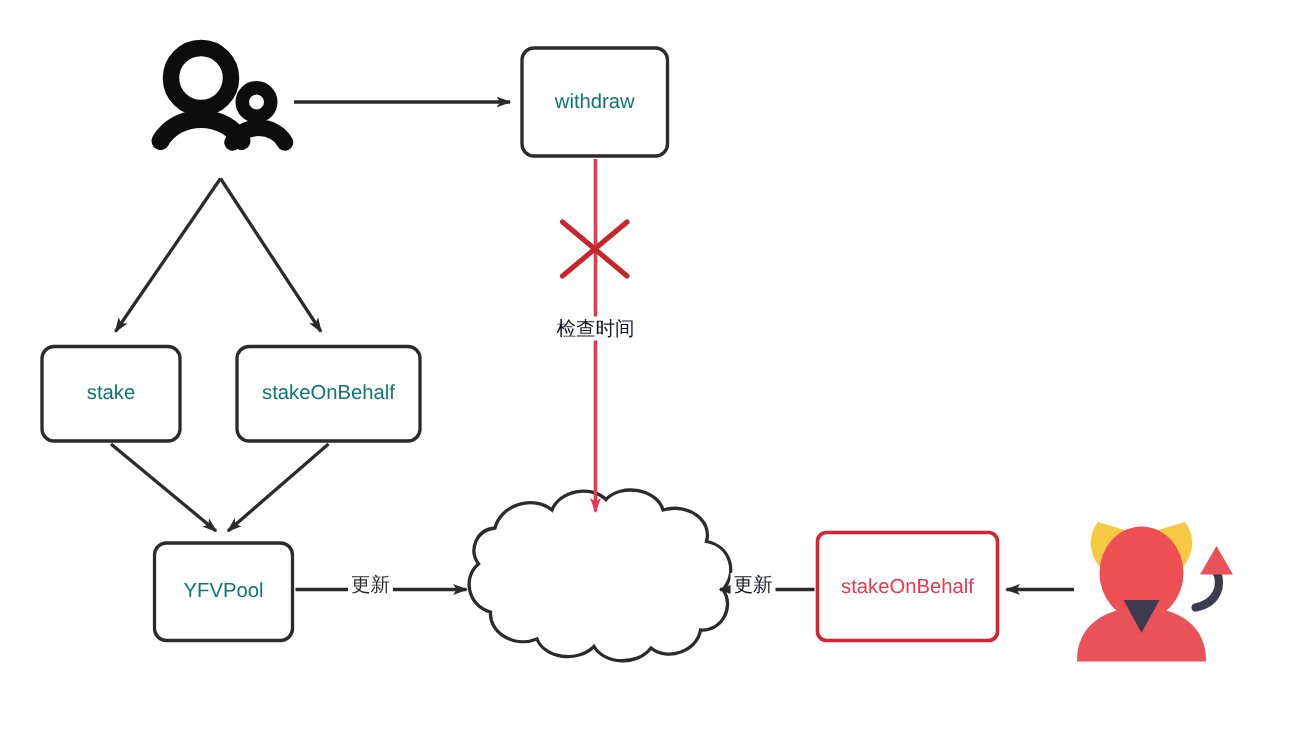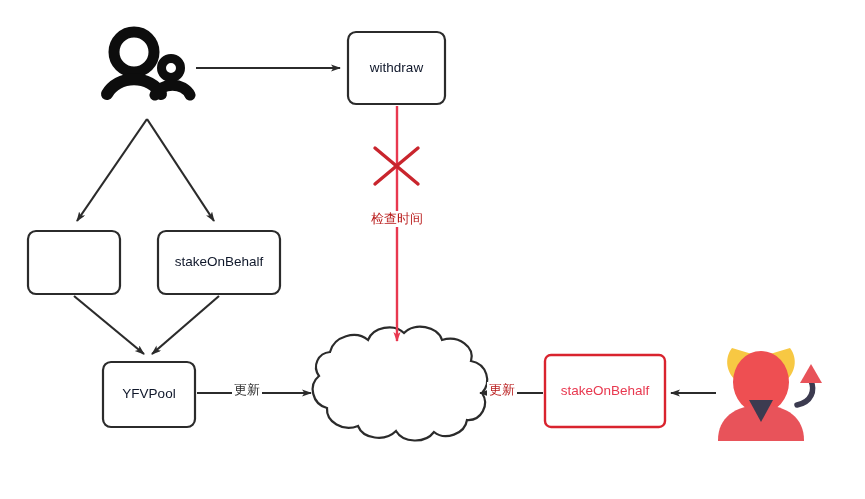--- a/index.html
+++ b/index.html
@@ -24,38 +24,38 @@
     width: 865px;
     height: 499px;
   }
   .node-label {
     position: absolute;
     display: flex;
     align-items: center;
     justify-content: center;
     text-align: center;
     font-size: 13.5px;
-    color: #0f172a;
+    color: #0f766e;
     pointer-events: none;
     line-height: 1.2;
   }
   .node-label.red {
     color: #e8384f;
   }
   .edge-label {
     position: absolute;
     font-size: 13px;
     color: #2b2b2b;
     background: #ffffff;
     padding: 0 2px;
     white-space: nowrap;
     line-height: 1.2;
   }
   .edge-label.red {
-    color: #b91c1c;
+    color: #0f172a;
   }
 </style>
 </head>
 <body>
 
 <div id="canvas">
 
   <svg class="layer" viewBox="0 0 865 499">
     <defs>
       <marker id="arrowBlack" markerWidth="10" markerHeight="10" refX="9" refY="3.6" orient="auto" markerUnits="userSpaceOnUse">
@@ -131,20 +131,21 @@
       <line x1="418" y1="148" x2="375" y2="184" stroke="#c9252d" stroke-width="3.4" stroke-linecap="round"></line>
     </g>
 
     <line x1="543" y1="393" x2="480" y2="393" stroke="#2b2b2b" stroke-width="2.2" marker-end="url(#arrowBlack)"></line>
 
     <line x1="716" y1="393" x2="671" y2="393" stroke="#2b2b2b" stroke-width="2.2" marker-end="url(#arrowBlack)"></line>
   </svg>
 
   <div class="node-label" style="left:348px; top:32px; width:97px; height:72px;">withdraw</div>
 
+  <div class="node-label" style="left:28px; top:231px; width:92px; height:63px;">stake</div>
 
   <div class="node-label" style="left:158px; top:231px; width:122px; height:63px;">stakeOnBehalf</div>
 
   <div class="node-label" style="left:103px; top:362px; width:92px; height:65px;">YFVPool</div>
 
 
   <div class="node-label red" style="left:545px; top:355px; width:120px; height:72px;">stakeOnBehalf</div>
 
   <div class="edge-label" style="left:232px; top:382px;">更新</div>
 

